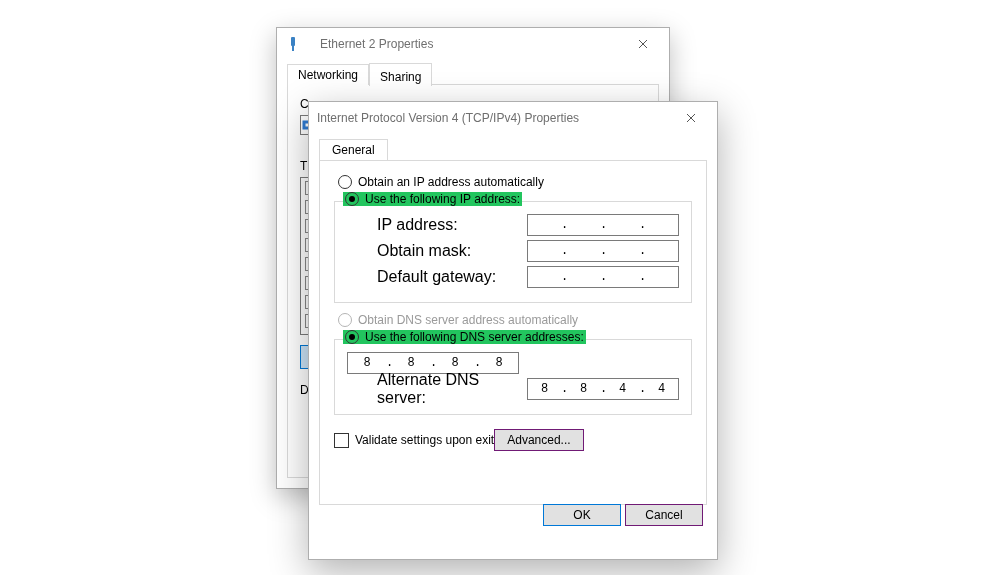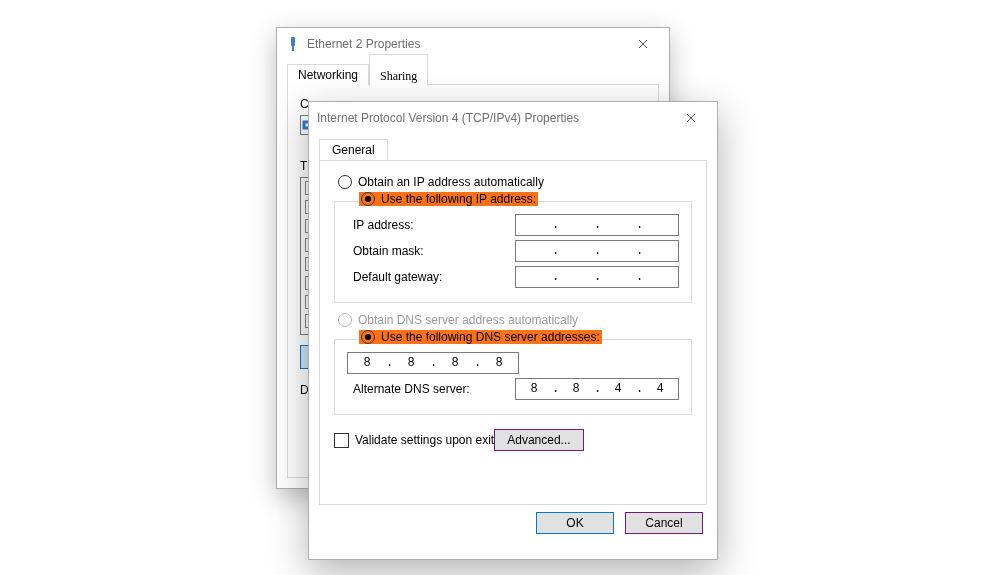--- a/index.html
+++ b/index.html
@@ -28,20 +28,21 @@
     width: 392px;
     height: 460px;
   }
   .titlebar {
     height: 31px;
     display: flex;
     align-items: center;
     padding: 0 6px 0 8px;
     color: #6f6f6f;
     font-size: 12px;
+    gap: 13px;
   }
   .titlebar .spacer { flex: 1; }
   .tb-close {
     width: 40px;
     height: 24px;
     display:flex;
     align-items:center;
     justify-content:center;
     color:#666;
   }
@@ -70,24 +71,23 @@
     font-size: 12px;
     background:#fff;
     margin-right: 0px;
     position: relative;
     top: 1px;
     margin-top: 24px;
   }
   .tab.inactive {
     background:#fff;
     top: 2px;
-    padding-top:14px;
+    padding-top:6px;
     padding-bottom:2px;
     border-bottom: none;
-    font-family: Liberation Serif, serif;
   }
   .tab.active {
     background:#fff;
     z-index:3;
   }
   .tabpane {
     border: 1px solid #d9d9d9;
     position: absolute;
     top: 22px; left:0; right:0; bottom:0;
     background:#fff;
@@ -211,37 +211,38 @@
 
   .group {
     border:1px solid #d9d9d9;
     margin: 0 0 10px 0;
     padding: 10px 12px 12px 12px;
     position:relative;
   }
   .group .legend-row {
     position:absolute;
     top:-10px;
-    left:24px;
-    background:#f97316;
+    left:8px;
+    background:#22c55e;
     padding:0 2px;
     display:flex;
     align-items:flex-start;
     gap:6px;
   }
 
   .field-row {
     display:flex;
     align-items:center;
     height:26px;
   }
   .field-label {
     width: 170px;
-    font-size:12px;
+    font-size:16px;
     padding-left: 6px;
+    margin-left: 24px;
   }
   .ip-input {
     width: 170px;
     height: 20px;
     border:1px solid #7a7a7a;
     background:#fff;
     display:flex;
     align-items:center;
     font-family: Consolas, "Courier New", monospace;
     font-size:12px;
@@ -280,26 +281,26 @@
     font-size:12px;
     display:inline-flex;
     align-items:center;
     justify-content:center;
     padding: 0 12px;
     box-sizing: border-box;
   }
 
   .front-footer {
     position:absolute;
-    left:0; right:0; bottom:8px;
+    left:0; right:0; bottom:16px;
     height:36px;
     display:flex;
     justify-content:flex-end;
     align-items:center;
-    gap:11px;
+    gap:4px;
     padding-right:4px;
   }
   .btn.default { border-color:#0078d7; }
 
   
   .cut { white-space: nowrap; overflow: hidden; }
 </style>
 </head>
 <body>
 

